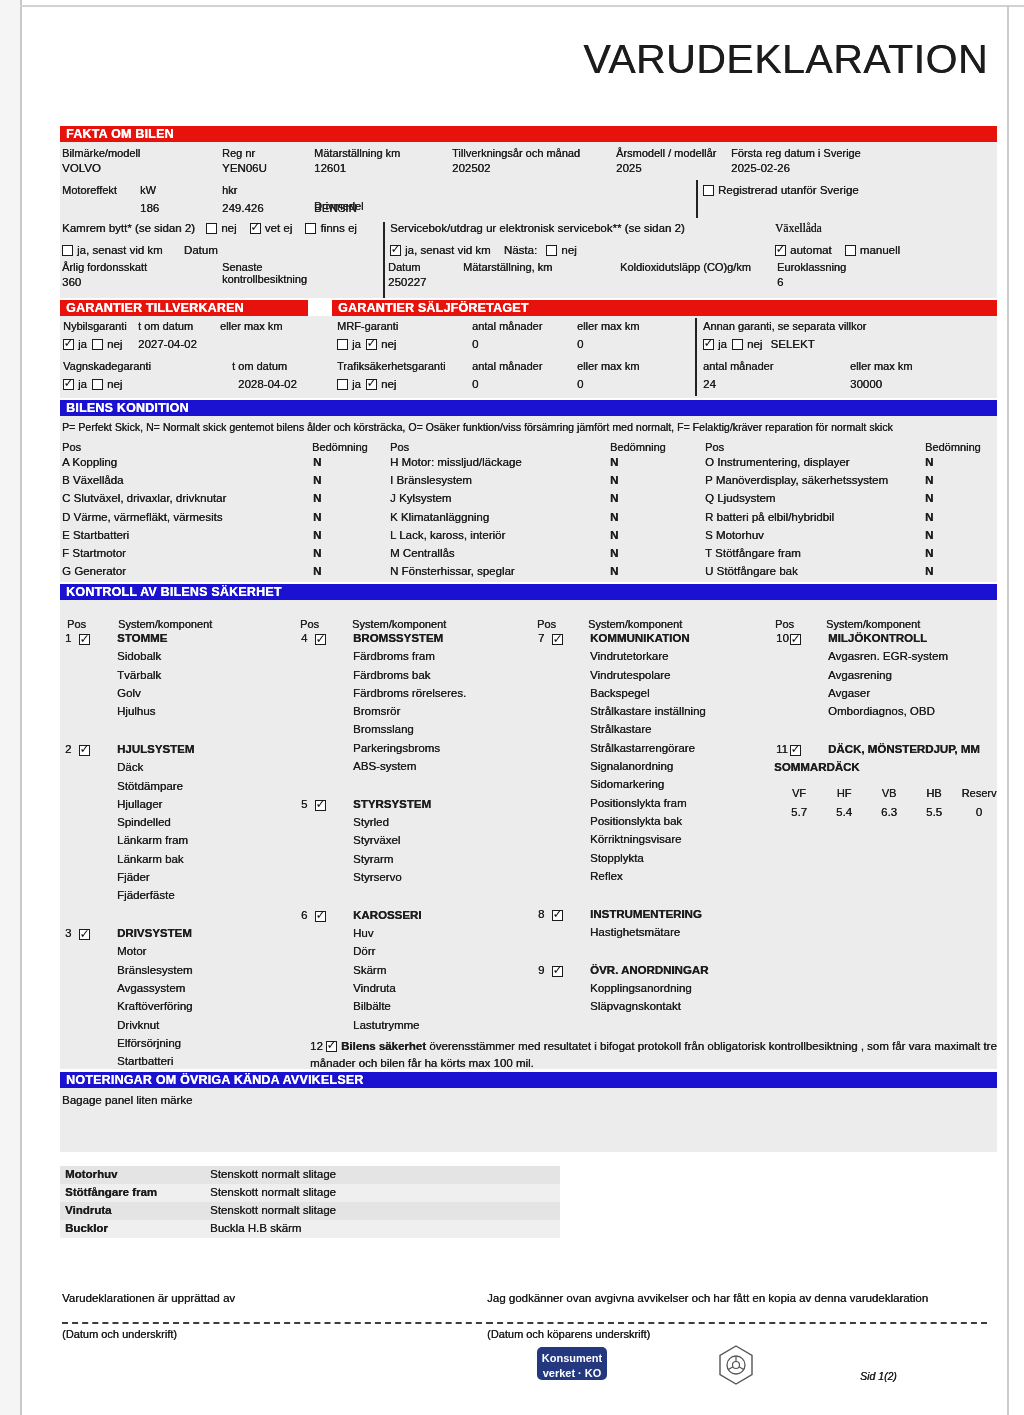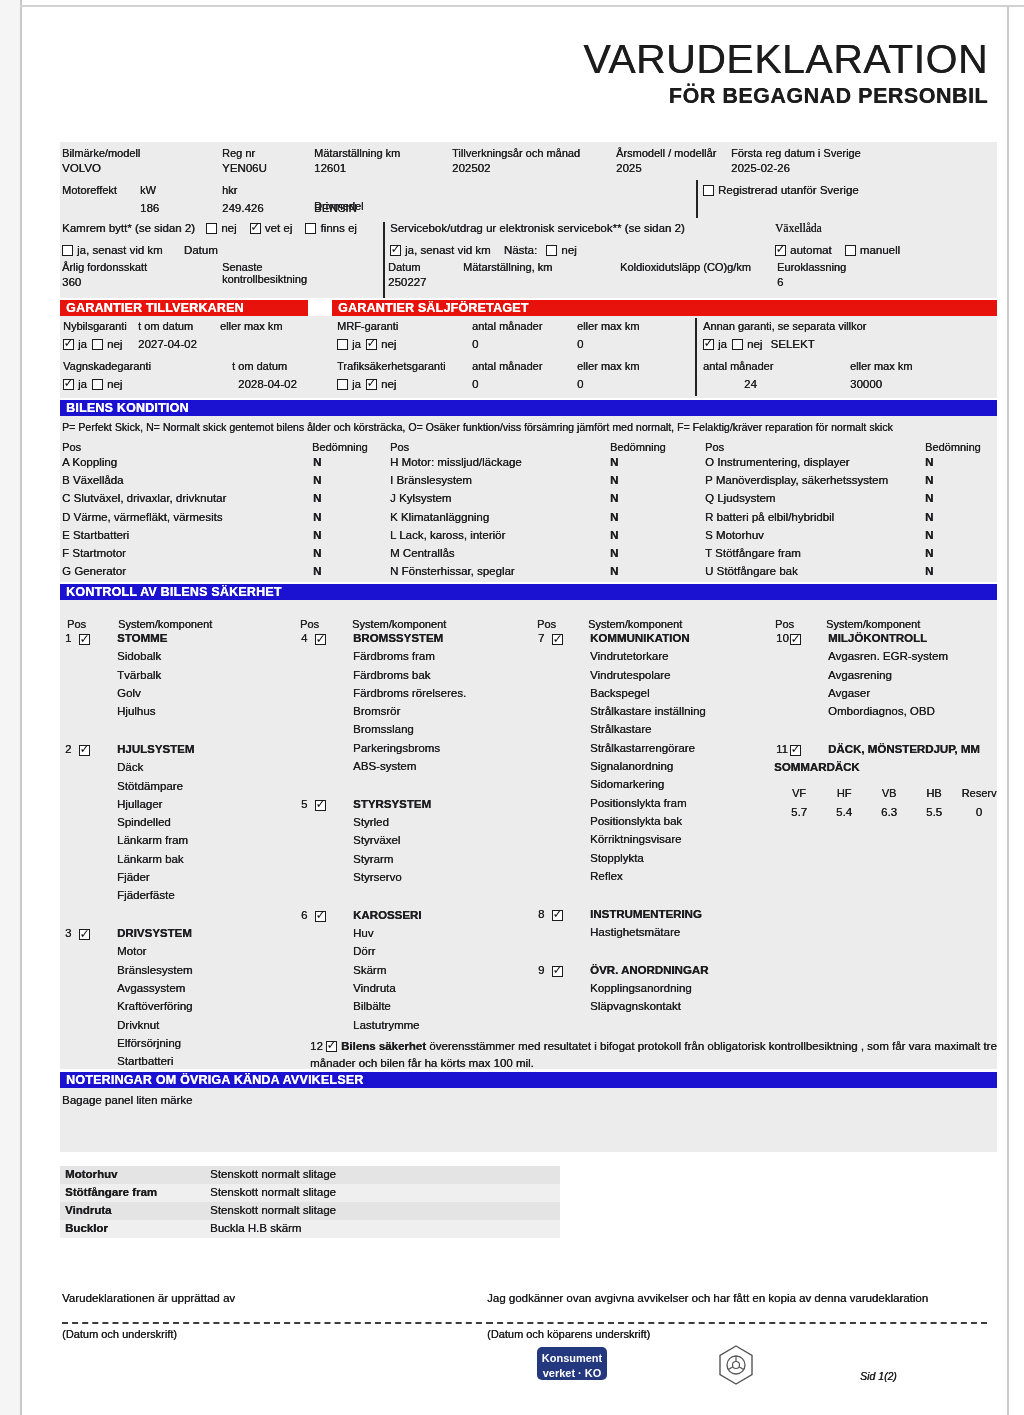--- a/index.html
+++ b/index.html
@@ -54,22 +54,22 @@
 <body>
 
 <div class="page">
 
   <div class="abs" style="left:0;top:0;width:20px;height:1415px;background:#f5f5f5;"></div>
   <div class="abs" style="left:20px;top:0;width:2px;height:1415px;background:#c8c8c8;"></div>
   <div class="abs" style="left:20px;top:5px;width:1004px;height:2px;background:#d2d2d2;"></div>
   <div class="abs" style="left:1007px;top:5px;width:2px;height:1410px;background:#cccccc;"></div>
 
   <div class="doc-title" style="left:500px;top:36px;width:488px;font-size:41px;">VARUDEKLARATION</div>
-  <div class="doc-title" style="left:500px;top:84px;width:488px;font-size:21.5px;font-weight:600;">FÖR BEGAGNAD PERSONBIL</div>
-
+
+  <div class="bar red" style="left:60px;top:126px;width:937px;"><span>FAKTA OM BILEN</span></div>
   <div class="shade" style="left:60px;top:142px;width:937px;height:156px;"></div>
 
   <div class="abs" style="left:62px;top:147px;">
       <div class="lbl">Bilmärke/modell</div>
       <div class="val">VOLVO</div>
     </div>
   <div class="abs" style="left:222px;top:147px;">
       <div class="lbl">Reg nr</div>
       <div class="val">YEN06U</div>
     </div>
@@ -187,21 +187,21 @@
   <div class="abs lbl" style="left:337px;top:360px;">Trafiksäkerhetsgaranti</div>
   <div class="abs lbl" style="left:472px;top:360px;">antal månader</div>
   <div class="abs lbl" style="left:577px;top:360px;">eller max km</div>
   <div class="abs lbl" style="left:703px;top:360px;">antal månader</div>
   <div class="abs lbl" style="left:850px;top:360px;">eller max km</div>
   <div class="abs" style="left:337px;top:378px;white-space:nowrap;">
     <span class="cb"></span><span>ja</span><span class="cb checked" style="margin-left:5px;"></span><span>nej</span>
   </div>
   <div class="abs" style="left:472px;top:378px;">0</div>
   <div class="abs" style="left:577px;top:378px;">0</div>
-  <div class="abs" style="left:703px;top:378px;margin-left:41px;">24</div>
+  <div class="abs" style="left:703px;top:378px;">24</div>
   <div class="abs" style="left:850px;top:378px;">30000</div>
 
   <div class="bar blue" style="left:60px;top:400px;width:937px;"><span>BILENS KONDITION</span></div>
   <div class="shade" style="left:60px;top:416px;width:937px;height:166px;"></div>
   <div class="abs" style="left:62px;top:421px;font-size:10.6px;white-space:nowrap;">P= Perfekt Skick, N= Normalt skick gentemot bilens ålder och körsträcka, O= Osäker funktion/viss försämring jämfört med normalt, F= Felaktig/kräver reparation för normalt skick</div>
 
   <div class="abs lbl" style="left:62px;top:441px;">Pos</div>
   <div class="abs lbl" style="left:312px;top:441px;">Bedömning</div>
   <div class="abs lbl" style="left:390px;top:441px;">Pos</div>
   <div class="abs lbl" style="left:610px;top:441px;">Bedömning</div>

